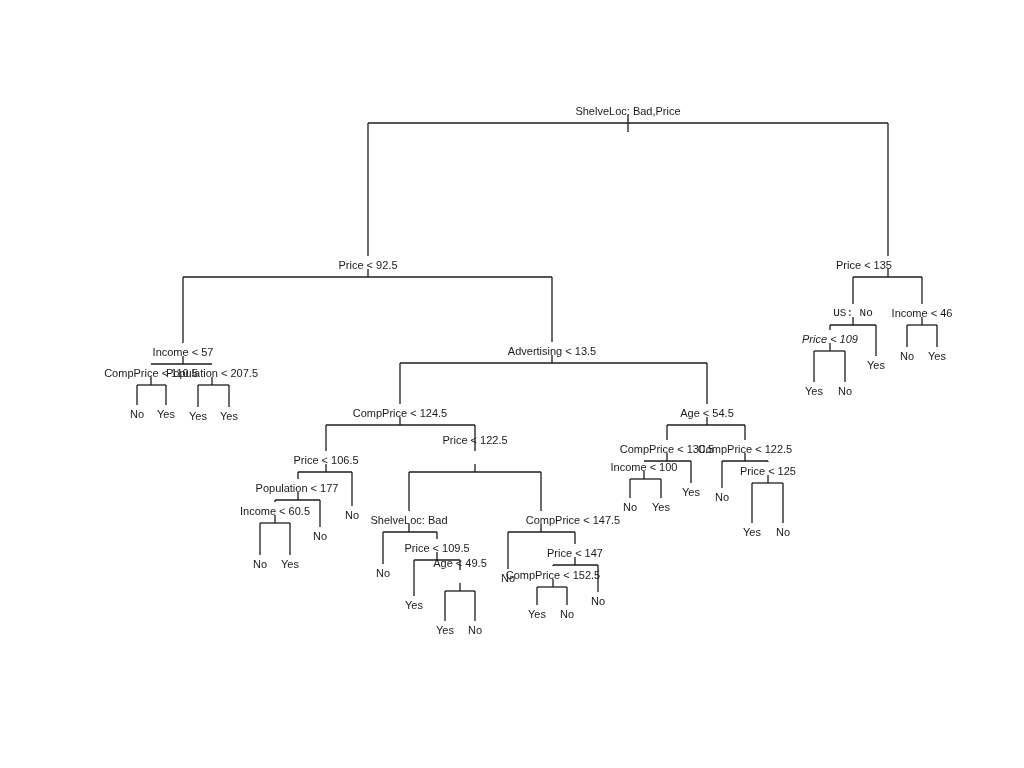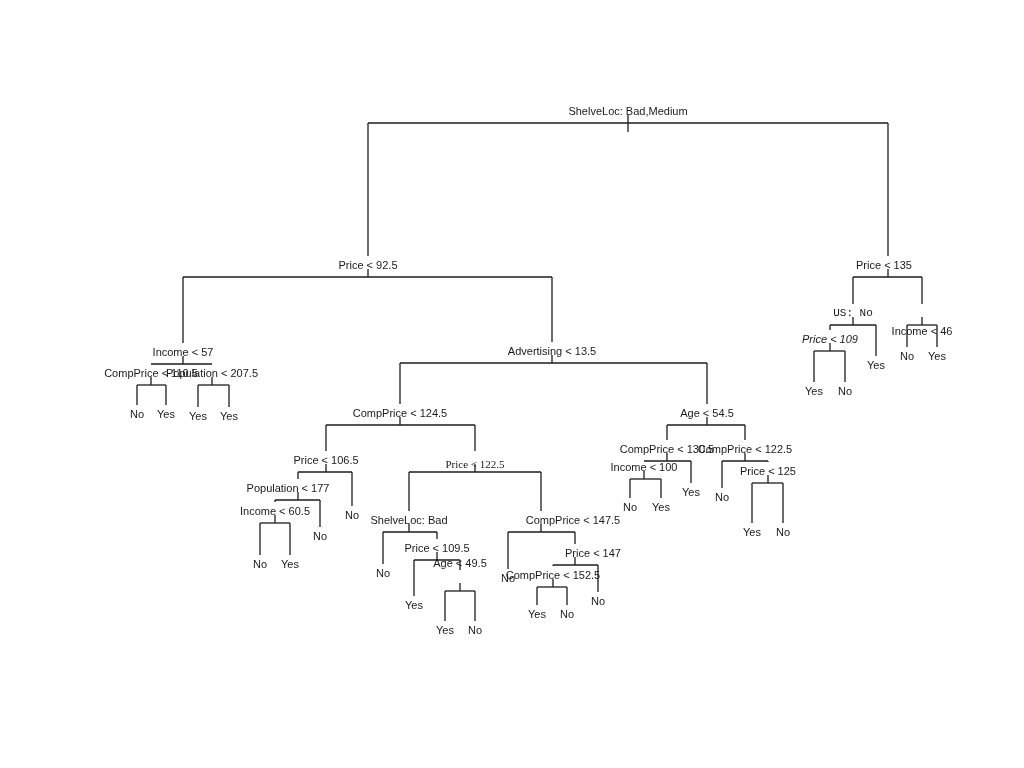--- a/index.html
+++ b/index.html
@@ -140,67 +140,67 @@
       <line x1="814" y1="351" x2="814" y2="382" stroke="#1c1c1c" stroke-width="1.3"></line>
       <line x1="845" y1="351" x2="845" y2="382" stroke="#1c1c1c" stroke-width="1.3"></line>
       <line x1="876" y1="325" x2="876" y2="356" stroke="#1c1c1c" stroke-width="1.3"></line>
       <line x1="922" y1="277" x2="922" y2="304" stroke="#1c1c1c" stroke-width="1.3"></line>
       <line x1="922" y1="317" x2="922" y2="325" stroke="#1c1c1c" stroke-width="1.3"></line>
       <line x1="907" y1="325" x2="937" y2="325" stroke="#1c1c1c" stroke-width="1.3"></line>
       <line x1="907" y1="325" x2="907" y2="347" stroke="#1c1c1c" stroke-width="1.3"></line>
       <line x1="937" y1="325" x2="937" y2="347" stroke="#1c1c1c" stroke-width="1.3"></line>
     </svg>
   <div id="tree-labels">
-      <div class="node-label" style="left: 628px; top: 111px;">ShelveLoc: Bad,Medium</div>
+      <div class="node-label" style="left: 628px; top: 111px;">ShelveLoc: Bad,Price</div>
       <div class="node-label" style="left: 368px; top: 265px;">Price &lt; 92.5</div>
       <div class="node-label" style="left: 183px; top: 352px; text-align: right;">Income &lt; 57</div>
       <div class="node-label" style="left: 151px; top: 373px;">CompPrice &lt; 110.5</div>
       <div class="node-label" style="left: 137px; top: 414px;">No</div>
       <div class="node-label" style="left: 166px; top: 414px;">Yes</div>
       <div class="node-label" style="left: 212px; top: 373px;">Population &lt; 207.5</div>
       <div class="node-label" style="left: 198px; top: 416px;">Yes</div>
       <div class="node-label" style="left: 229px; top: 416px;">Yes</div>
       <div class="node-label" style="left: 552px; top: 351px;">Advertising &lt; 13.5</div>
       <div class="node-label" style="left: 400px; top: 413px;">CompPrice &lt; 124.5</div>
       <div class="node-label" style="left: 326px; top: 460px;">Price &lt; 106.5</div>
-      <div class="node-label" style="left: 288px; top: 488px;">Population &lt; 177</div>
+      <div class="node-label" style="left: 297px; top: 488px;">Population &lt; 177</div>
       <div class="node-label" style="left: 275px; top: 511px; text-align: right;">Income &lt; 60.5</div>
       <div class="node-label" style="left: 260px; top: 564px;">No</div>
       <div class="node-label" style="left: 290px; top: 564px;">Yes</div>
       <div class="node-label" style="left: 320px; top: 536px;">No</div>
       <div class="node-label" style="left: 352px; top: 515px;">No</div>
-      <div class="node-label" style="left: 475px; top: 464px; font-family: Liberation Serif, serif;">Price &lt; 122.5</div>
+      <div class="node-label" style="left: 475px; top: 440px;">Price &lt; 122.5</div>
       <div class="node-label" style="left: 409px; top: 520px;">ShelveLoc: Bad</div>
       <div class="node-label" style="left: 383px; top: 573px;">No</div>
       <div class="node-label" style="left: 437px; top: 548px;">Price &lt; 109.5</div>
       <div class="node-label" style="left: 414px; top: 605px;">Yes</div>
       <div class="node-label" style="left: 460px; top: 563px;">Age &lt; 49.5</div>
       <div class="node-label" style="left: 445px; top: 630px;">Yes</div>
       <div class="node-label" style="left: 475px; top: 630px;">No</div>
       <div class="node-label" style="left: 573px; top: 520px;">CompPrice &lt; 147.5</div>
       <div class="node-label" style="left: 508px; top: 578px;">No</div>
-      <div class="node-label" style="left: 593px; top: 553px;">Price &lt; 147</div>
+      <div class="node-label" style="left: 575px; top: 553px;">Price &lt; 147</div>
       <div class="node-label" style="left: 553px; top: 575px;">CompPrice &lt; 152.5</div>
       <div class="node-label" style="left: 537px; top: 614px;">Yes</div>
       <div class="node-label" style="left: 567px; top: 614px;">No</div>
       <div class="node-label" style="left: 598px; top: 601px;">No</div>
       <div class="node-label" style="left: 707px; top: 413px;">Age &lt; 54.5</div>
       <div class="node-label" style="left: 667px; top: 449px;">CompPrice &lt; 130.5</div>
       <div class="node-label" style="left: 644px; top: 467px;">Income &lt; 100</div>
       <div class="node-label" style="left: 630px; top: 507px;">No</div>
       <div class="node-label" style="left: 661px; top: 507px;">Yes</div>
       <div class="node-label" style="left: 691px; top: 492px;">Yes</div>
       <div class="node-label" style="left: 745px; top: 449px;">CompPrice &lt; 122.5</div>
       <div class="node-label" style="left: 722px; top: 497px;">No</div>
       <div class="node-label" style="left: 768px; top: 471px;">Price &lt; 125</div>
       <div class="node-label" style="left: 752px; top: 532px;">Yes</div>
       <div class="node-label" style="left: 783px; top: 532px;">No</div>
-      <div class="node-label" style="left: 884px; top: 265px;">Price &lt; 135</div>
+      <div class="node-label" style="left: 864px; top: 265px;">Price &lt; 135</div>
       <div class="node-label" style="left: 853px; top: 313px; font-family: Liberation Mono, monospace;">US: No</div>
       <div class="node-label" style="left: 830px; top: 339px; font-style: italic;">Price &lt; 109</div>
       <div class="node-label" style="left: 814px; top: 391px;">Yes</div>
       <div class="node-label" style="left: 845px; top: 391px;">No</div>
       <div class="node-label" style="left: 876px; top: 365px;">Yes</div>
-      <div class="node-label" style="left: 922px; top: 331px;">Income &lt; 46</div>
+      <div class="node-label" style="left: 922px; top: 313px;">Income &lt; 46</div>
       <div class="node-label" style="left: 907px; top: 356px;">No</div>
       <div class="node-label" style="left: 937px; top: 356px;">Yes</div>
     </div>
 </div>
 
 </body></html>

